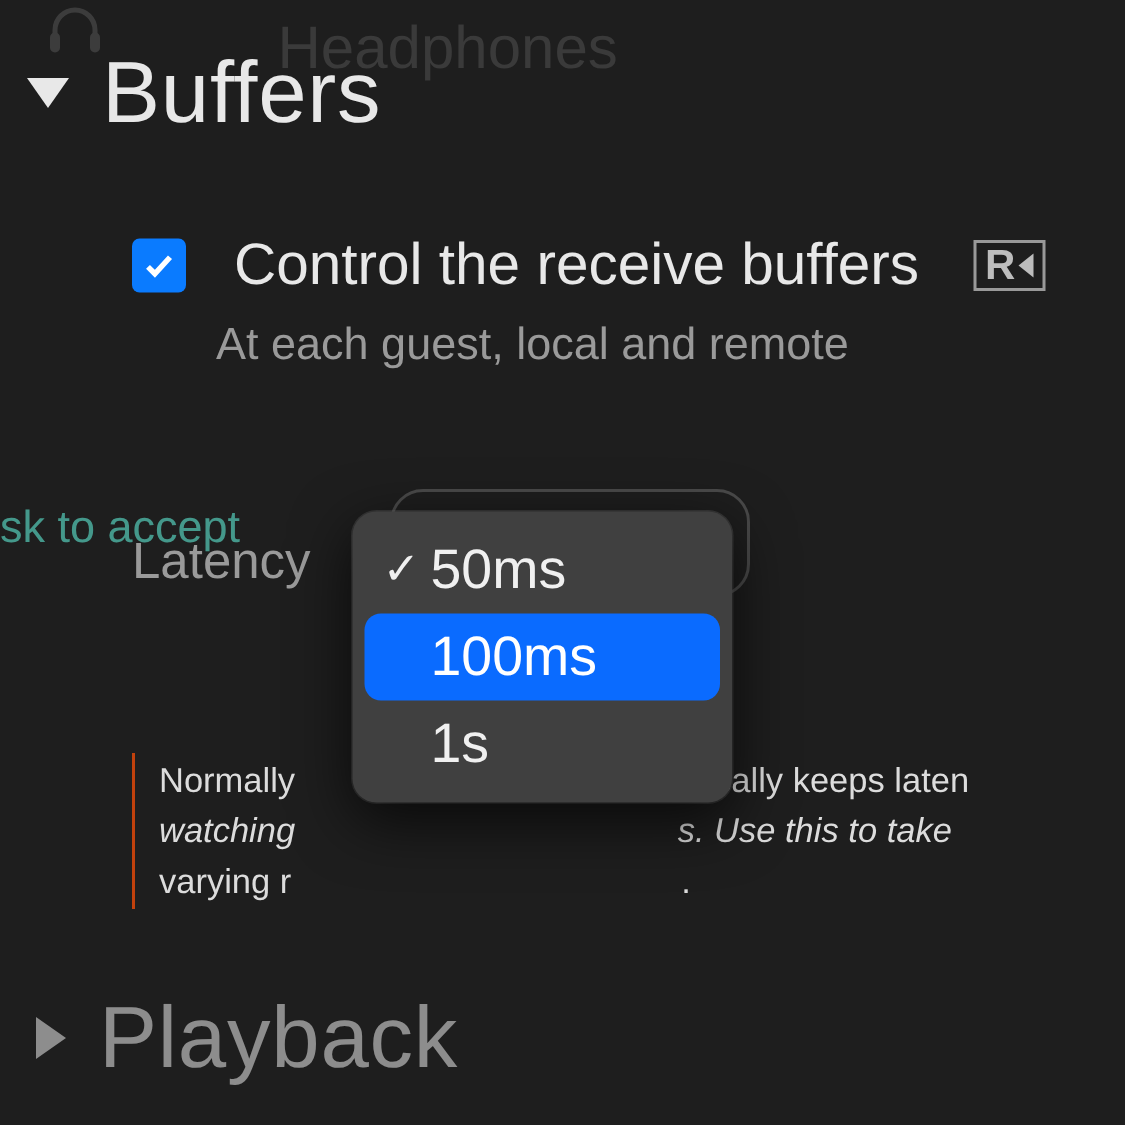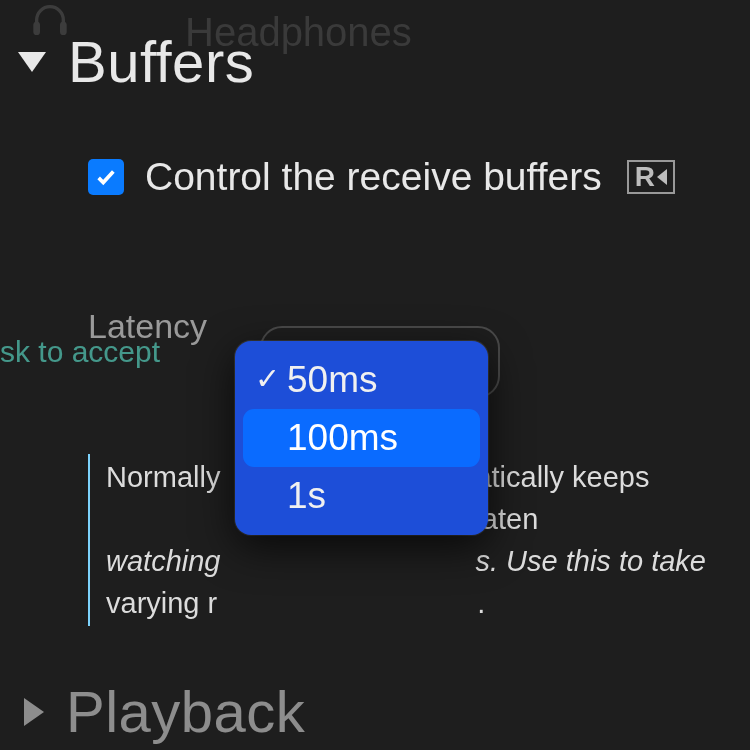--- a/index.html
+++ b/index.html
@@ -63,21 +63,21 @@
       font-weight: 300;
       color: #e8e8e8;
       letter-spacing: 0.5px;
     }
     .body-area {
       padding: 60px 0 0 88px;
     }
     .checkbox-row {
       display: flex;
       align-items: center;
-      gap: 21px;
+      gap: 32px;
     }
     .checkbox {
       width: 36px;
       height: 36px;
       background: #0a7bff;
       border-radius: 5px;
       display: flex;
       align-items: center;
       justify-content: center;
       flex-shrink: 0;
@@ -134,34 +134,34 @@
       top: 326px;
       left: 260px;
       width: 240px;
       height: 72px;
       border: 2px solid #4a4a4a;
       border-radius: 22px;
       background: #1e1e1e;
     }
     .desc-block {
       margin: 108px 0 0 0;
-      border-left: 2px solid #7dd3fc;
+      border-left: 2px solid #c2410c;
       padding: 2px 0 2px 16px;
-      font-size: 29px;
+      font-size: 23px;
       color: #dcdcdc;
       line-height: 1.45;
       max-width: 620px;
       font-weight: 400;
     }
     .dropdown {
       position: absolute;
       top: 341px;
       left: 235px;
       width: 253px;
-      background: #1d4ed8;
+      background: #404040;
       border-radius: 16px;
       box-shadow: 0 12px 40px rgba(0,0,0,0.7), 0 0 0 1px rgba(120,120,120,0.3);
       padding: 10px 8px;
       z-index: 10;
     }
     .dropdown-item {
       font-size: 37px;
       color: #f0f0f0;
       padding: 8px 14px 8px 44px;
       border-radius: 10px;
@@ -212,20 +212,21 @@
       <svg class="checkmark" viewBox="0 0 24 24">
         <polyline points="4,13 9,18 20,6"></polyline>
       </svg>
     </div>
     <div class="checkbox-label">Control the receive buffers</div>
     <div class="r-badge">
       <span>R</span>
       <div class="r-tri"></div>
     </div>
   </div>
+  <div class="subtext">At each guest, local and remote</div>
 
   <div class="select-ghost"></div>
 
   <div class="latency-row">
     <div class="latency-label">Latency</div>
   </div>
 
   <div class="desc-block">
     <div style="display:flex;">
       <span>Normally</span>

